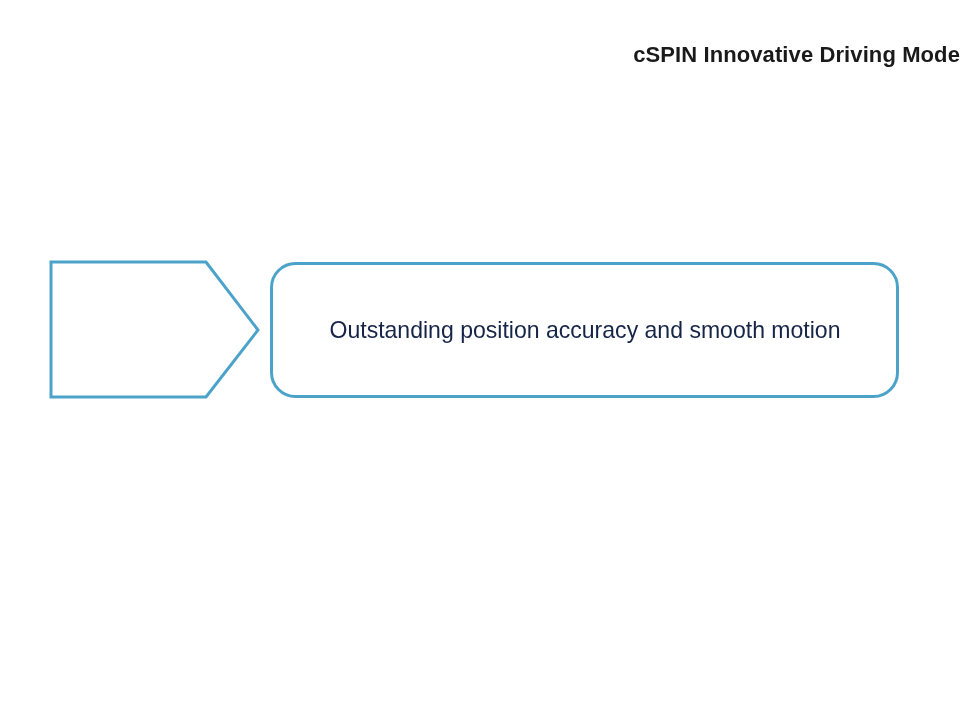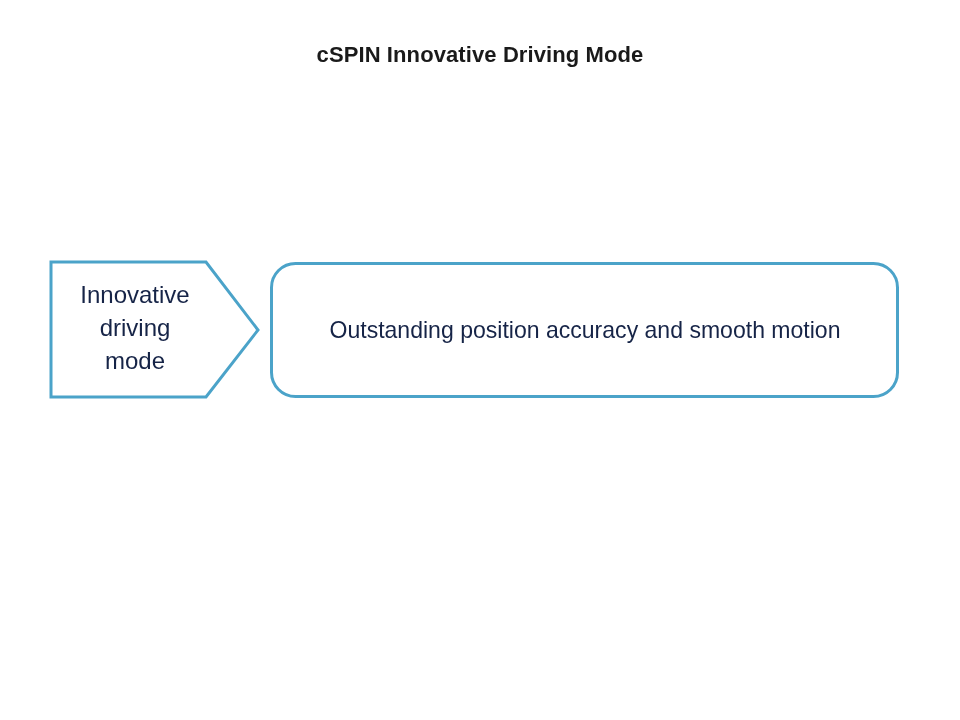--- a/index.html
+++ b/index.html
@@ -23,21 +23,21 @@
     height: 720px;
     background: #ffffff;
   }
 
   
   #slide-title {
     position: absolute;
     left: 0;
     top: 40px;
     width: 960px;
-    text-align: center;
+    text-align: right;
     font-size: 22px;
     font-weight: bold;
     color: #1a1a1a;
     letter-spacing: 0.1px;
     line-height: 30px;
     white-space: nowrap;
   }
 
   
   #diagram {
@@ -92,20 +92,17 @@
 
   <div id="diagram">
 
     <svg id="diagram-svg" width="960" height="720" viewBox="0 0 960 720" xmlns="http://www.w3.org/2000/svg">
 
       <polygon points="51,262 206,262 258,330 206,397 51,397" fill="#ffffff" stroke="#4ba3c9" stroke-width="3" stroke-linejoin="miter"></polygon>
 
       <rect x="271.5" y="263.5" width="626" height="133" rx="24" ry="24" fill="#ffffff" stroke="#4ba3c9" stroke-width="3"></rect>
     </svg>
 
-    <div id="chevron-label">Innovative
-driving
-mode</div>
 
     <div id="callout-label">Outstanding position accuracy and smooth motion</div>
 
   </div>
 </div>
 
 </body></html>

